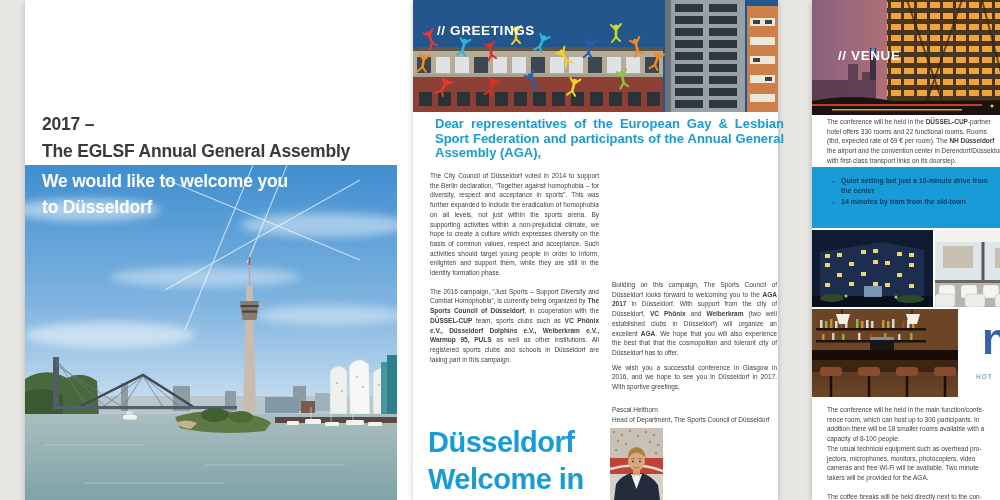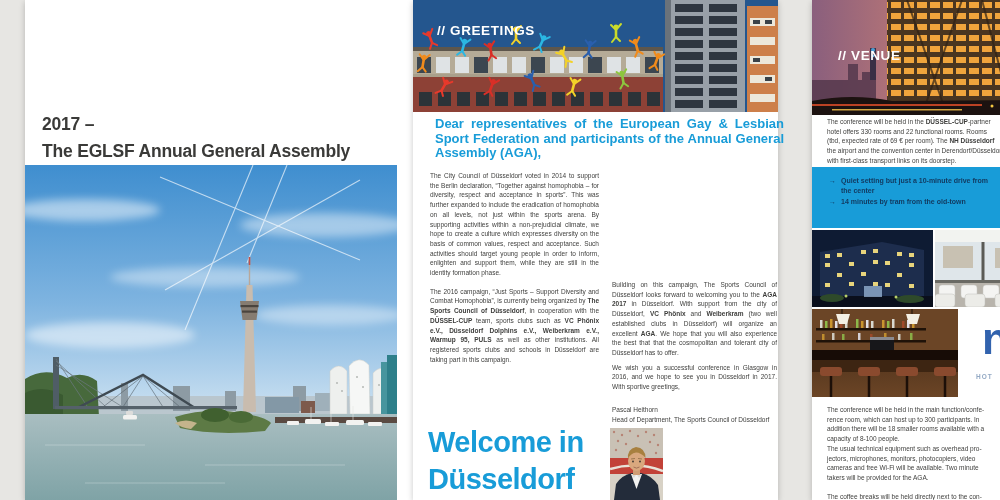--- a/index.html
+++ b/index.html
@@ -169,20 +169,24 @@
             <rect x="321" y="255" width="18" height="5" rx="1.5"></rect>
           <rect x="343" y="257" width="14" height="4" rx="1"></rect>
         </g>
         <g stroke="#e8e8e4" stroke-width=".6">
           <line x1="286" y1="254" x2="286" y2="242"></line>
             <line x1="328" y1="255" x2="328" y2="241"></line>
             <line x1="306" y1="257" x2="306" y2="246"></line>
         </g>
       </svg>
     </div>
+    <div class="cover-subtitle">
+      <div>We would like to welcome you</div>
+      <div>to Düsseldorf</div>
+    </div>
   </section>
 
   <section class="page greetings">
     <div class="photo greet-photo">
       <svg width="365" height="112" viewBox="0 0 365 112" preserveAspectRatio="none">
         <defs>
           <g id="flossi" stroke-linecap="round" fill="none">
             <circle cx="0" cy="-7" r="2.4" fill="currentColor" stroke="none"></circle>
             <path d="M0,-5 L0,3" stroke="currentColor" stroke-width="2.6"></path>
             <path d="M-5,-9 L0,-4 L5,-10" stroke="currentColor" stroke-width="2"></path>
@@ -286,22 +290,22 @@
     </div>
     <div class="col col2">
       <p><span>Building on this campaign, The Sports Council of Düsseldorf looks forward to welcoming you to the </span><span class="b">AGA 2017</span><span> in Düsseldorf. With support from the city of Düsseldorf, </span><span class="b">VC Phönix</span><span> and </span><span class="b">Weiberkram</span><span> (two well established clubs in Düsseldorf) will organize an excellent </span><span class="b">AGA</span><span>. We hope that you will also experience the best that that the cosmopolitan and tolerant city of Düsseldorf has to offer.</span></p>
       <p class="gap-s">We wish you a successful conference in Glasgow in 2016, and we hope to see you in Düsseldorf in 2017. With sportive greetings,</p>
       <div class="sig">
         <div>Pascal Heithorn</div>
         <div>Head of Department, The Sports Council of Düsseldorf</div>
       </div>
     </div>
     <div class="welcome">
+      <div>Düsseldorf</div>
       <div>Welcome in</div>
-      <div>Düsseldorf</div>
     </div>
     <div class="portrait">
       <svg width="53" height="72" viewBox="0 0 53 72" preserveAspectRatio="none">
         <rect width="53" height="34" fill="#c9c1b5"></rect>
         <g fill="#b06a5a" opacity=".7">
           <circle cx="4" cy="4" r="1.2"></circle>
             <circle cx="12" cy="7" r="1.2"></circle>
             <circle cx="20" cy="3" r="1.2"></circle>
           <circle cx="28" cy="8" r="1.2"></circle>
             <circle cx="36" cy="4" r="1.2"></circle>

